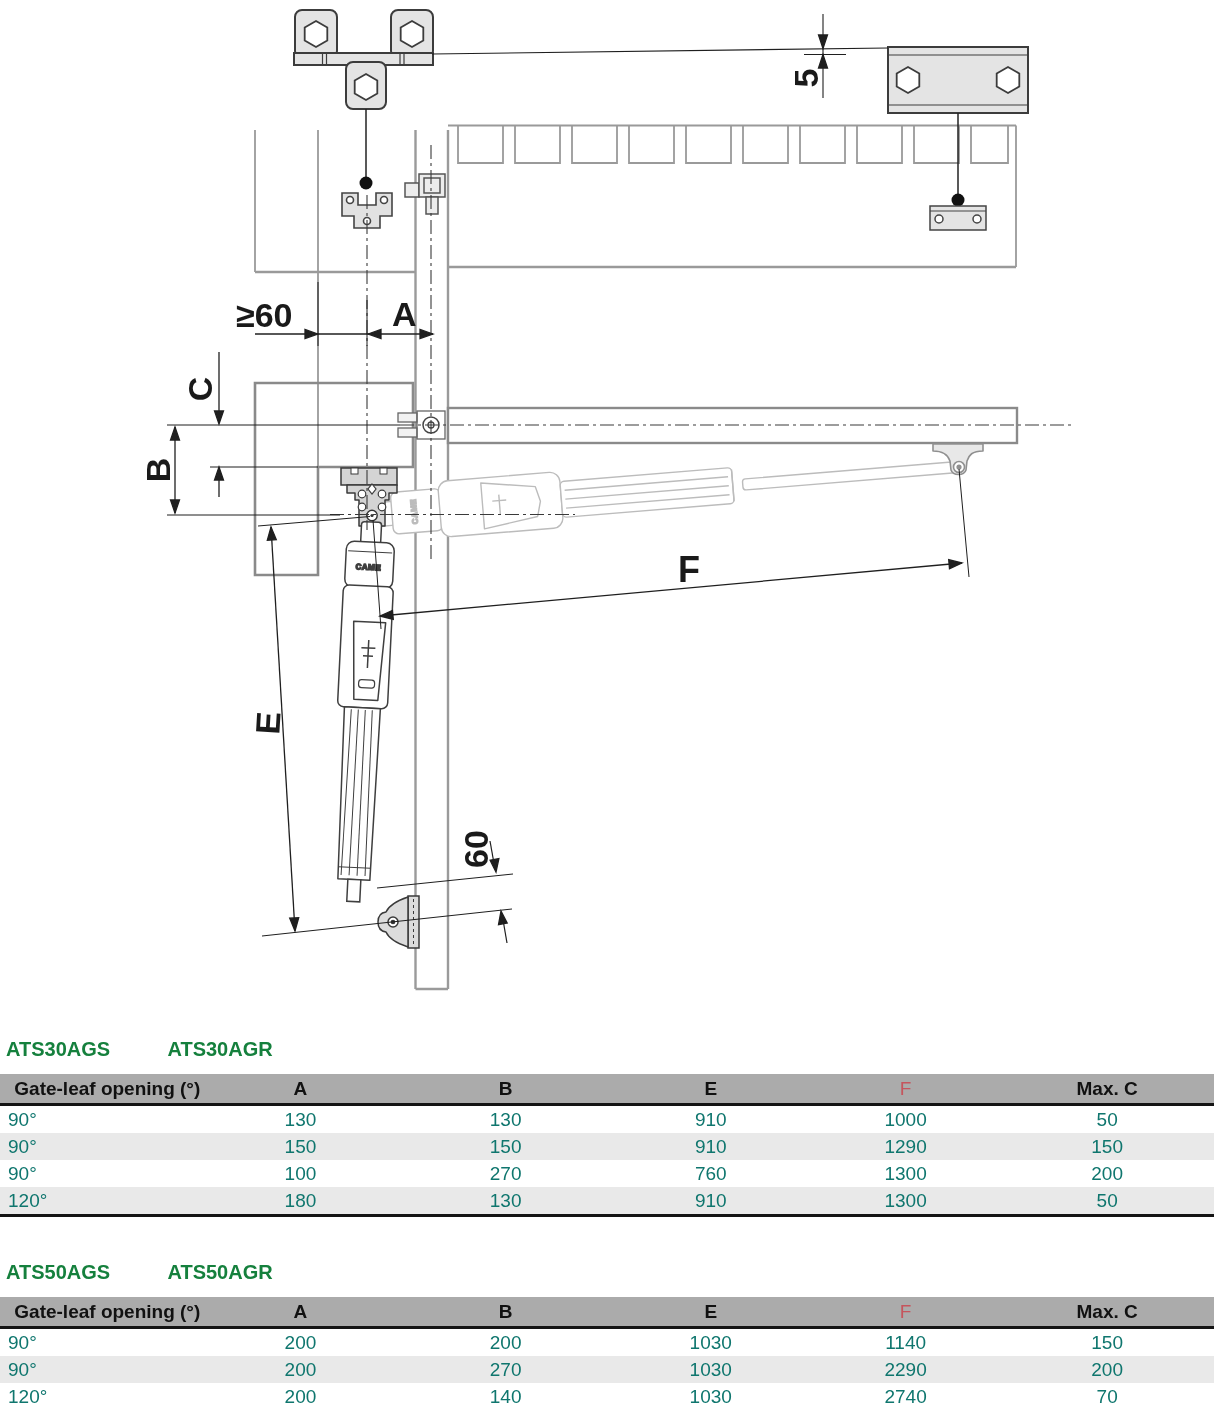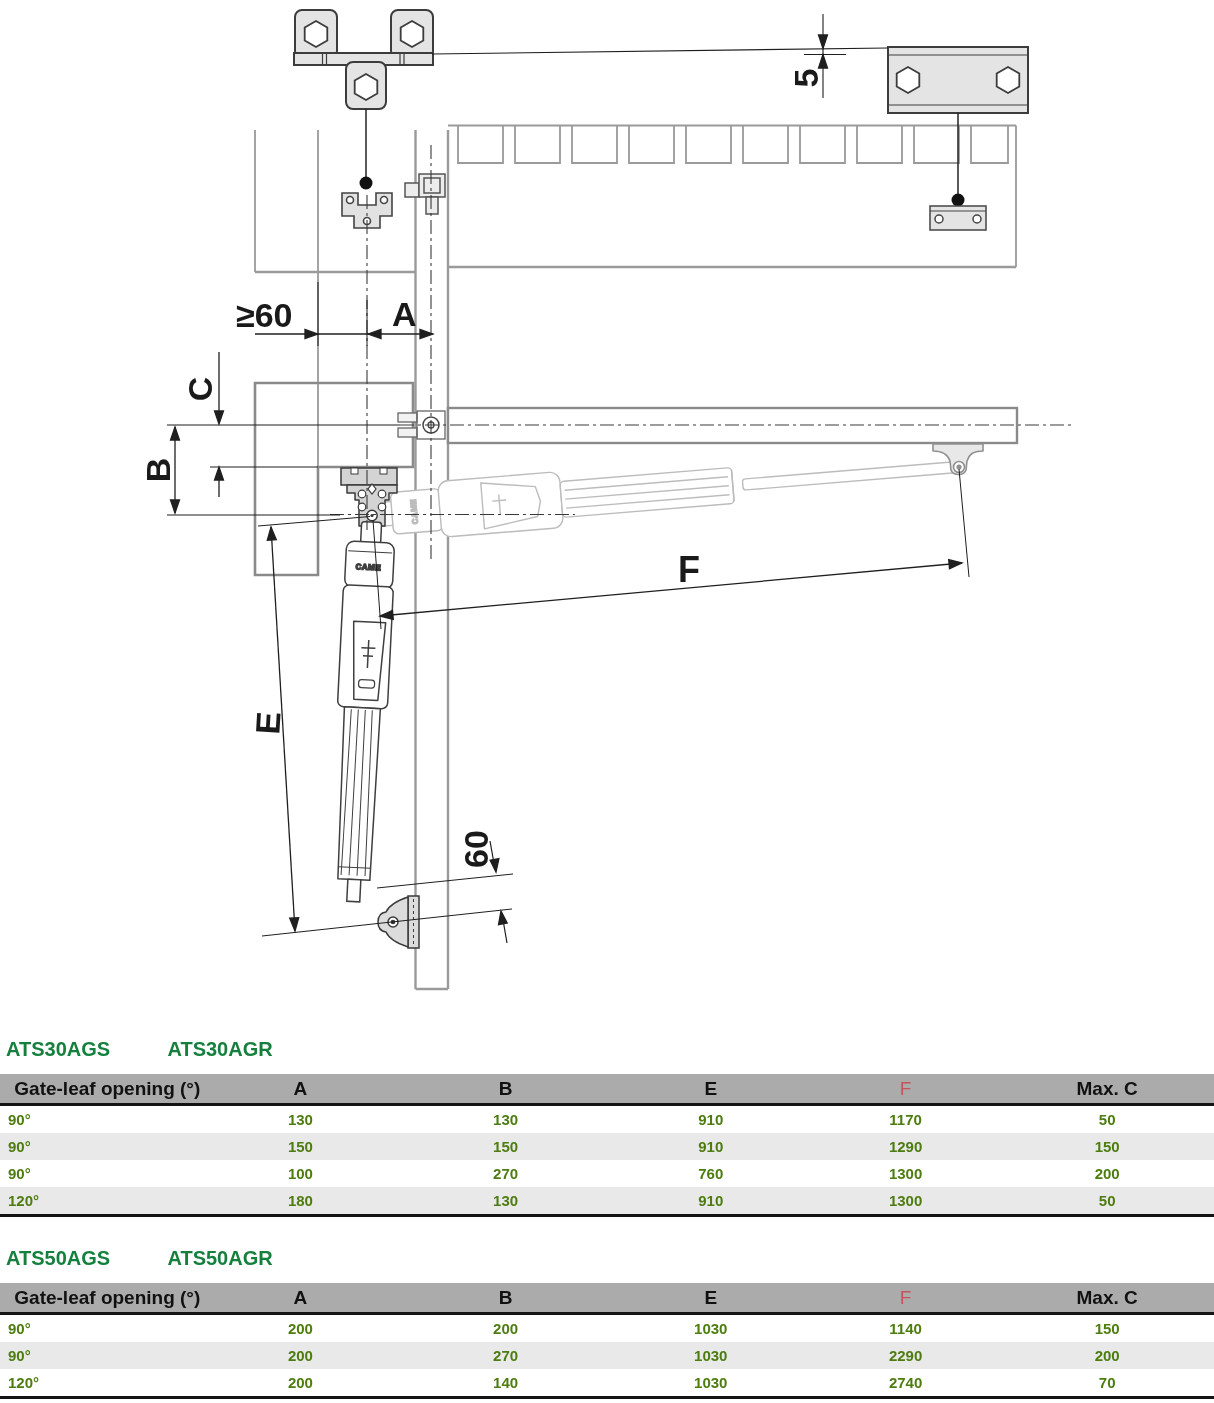--- a/index.html
+++ b/index.html
@@ -13,24 +13,24 @@
   .model-titles span{font-size:20px;font-weight:bold;color:#15803d;display:inline-block;}
   .model-titles span:first-child{width:157px;}
   table.spec{width:1214px;border-collapse:collapse;table-layout:fixed;margin-top:12px;
              border-bottom:3px solid #141414;}
   table.spec col.c1{width:16.5%}table.spec col.c2{width:16.5%}table.spec col.c3{width:17.3%}
   table.spec col.c4{width:16.5%}table.spec col.c5{width:15.6%}table.spec col.c6{width:17.6%}
   table.spec thead th{background:#ababab;color:#111;font-size:19px;font-weight:bold;
       height:29px;text-align:center;border-bottom:3px solid #141414;padding:0;}
   table.spec thead th.first{text-align:right;padding-left:12px;}
   table.spec thead th.col-f{color:#c5555d;font-weight:400;}
-  table.spec td{font-size:15px;color:#4d7c0f;height:27px;text-align:center;padding:0;font-weight:bold;}
+  table.spec td{font-size:19px;color:#0f766e;height:27px;text-align:center;padding:0;}
   table.spec td.first{text-align:left;padding-left:8px;}
   table.spec tr.alt td{background:#e9e9e9;}
-  .gap30{margin-top:30px;}
+  .gap30{margin-top:44px;}
 </style>
 </head>
 <body>
 
 <div class="page">
 
   <div class="diagram-wrap">
   <svg width="1214" height="1030" viewBox="0 0 1214 1030">
 
     <g stroke="#9a9a9a" stroke-width="1.8" fill="none">
@@ -281,21 +281,21 @@
         <th class="col-f">F</th>
         <th>Max. C</th>
       </tr>
     </thead>
     <tbody>
       <tr>
         <td class="first">90°</td>
         <td>130</td>
         <td>130</td>
         <td>910</td>
-        <td>1170</td>
+        <td>1000</td>
         <td>50</td>
       </tr>
       <tr class="alt">
         <td class="first">90°</td>
         <td>150</td>
         <td>150</td>
         <td>910</td>
         <td>1290</td>
         <td>150</td>
       </tr>

